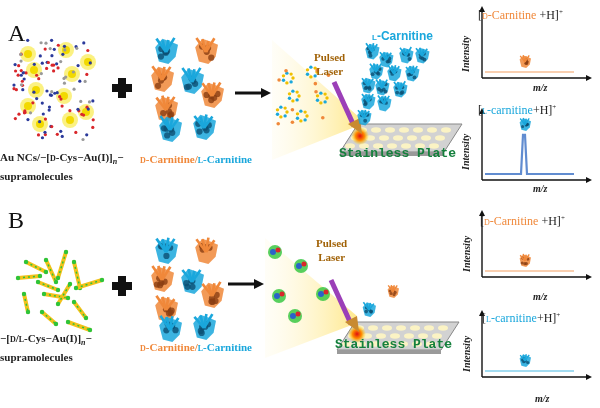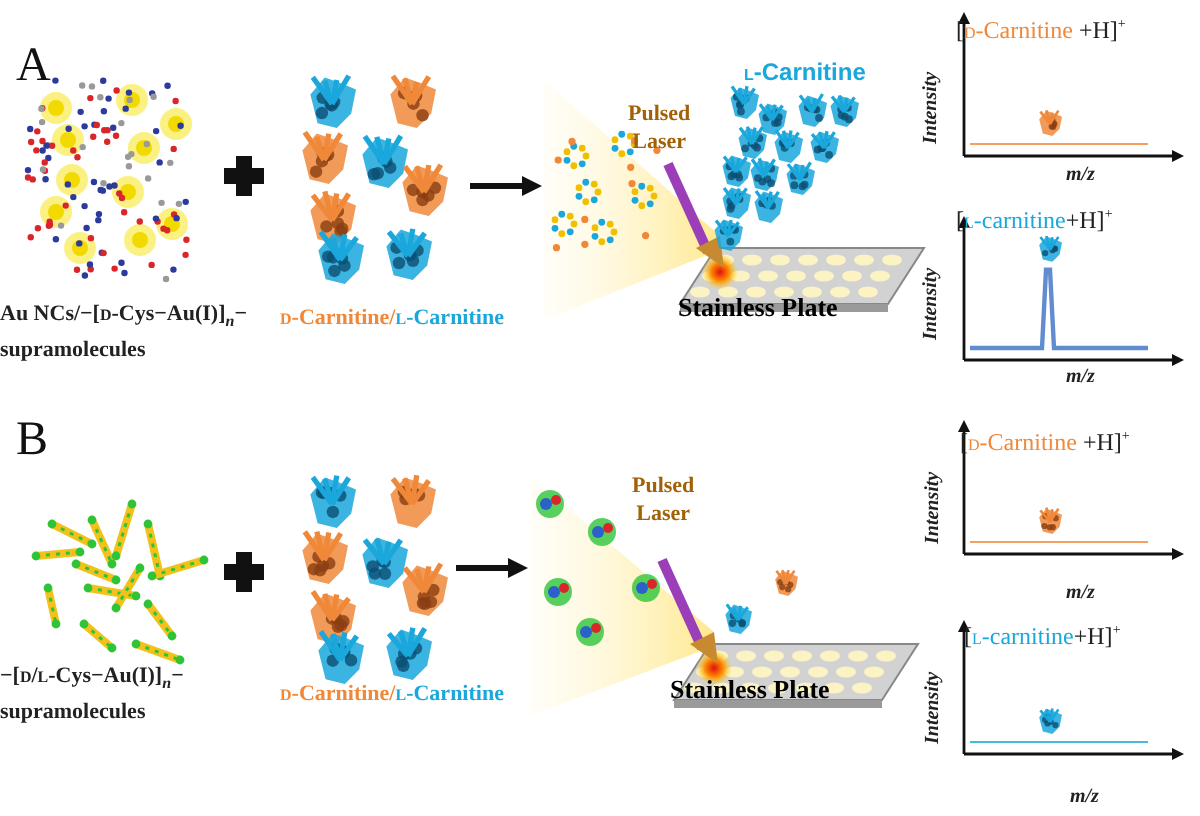--- a/index.html
+++ b/index.html
@@ -3,21 +3,21 @@
 <meta charset="utf-8">
 <style>
   html, body { margin:0; padding:0; background:#ffffff; }
   body { width:600px; height:408px; position:relative; overflow:hidden; font-family:"Liberation Serif", serif; }
   .abs { position:absolute; }
   .panel-label { font-family:"Liberation Serif", serif; font-size:24px; color:#111; }
   .cap { font-family:"Liberation Serif", serif; font-weight:bold; font-size:11px; color:#222; text-align:left; line-height:14px; }
   .orange { color:#f0883a; }
   .blue { color:#1aa7dc; }
   .sc { font-variant:small-caps; }
-  .plate-label { font-family:Liberation Serif, serif; font-weight:bold; font-size:13px; color:#000000; }
+  .plate-label { font-family:Liberation Mono, monospace; font-weight:bold; font-size:13px; color:#15803d; }
   .laser-label { font-family:"Liberation Serif", serif; font-weight:bold; font-size:11px; color:#a16207; line-height:14px; text-align:center; }
   .lc-label { font-family:"Liberation Sans", sans-serif; font-weight:bold; font-size:12px; color:#1aa7dc; }
   .chart-title { font-family:"Liberation Serif", serif; font-weight:normal; font-size:12px; color:#222; white-space:nowrap; }
   .axis-lbl { font-family:"Liberation Serif", serif; font-style:italic; font-weight:bold; font-size:10px; color:#222; }
   .ylab { transform:rotate(-90deg); transform-origin:left top; }
   svg { position:absolute; overflow:visible; }
 </style>
 </head>
 <body>
 

